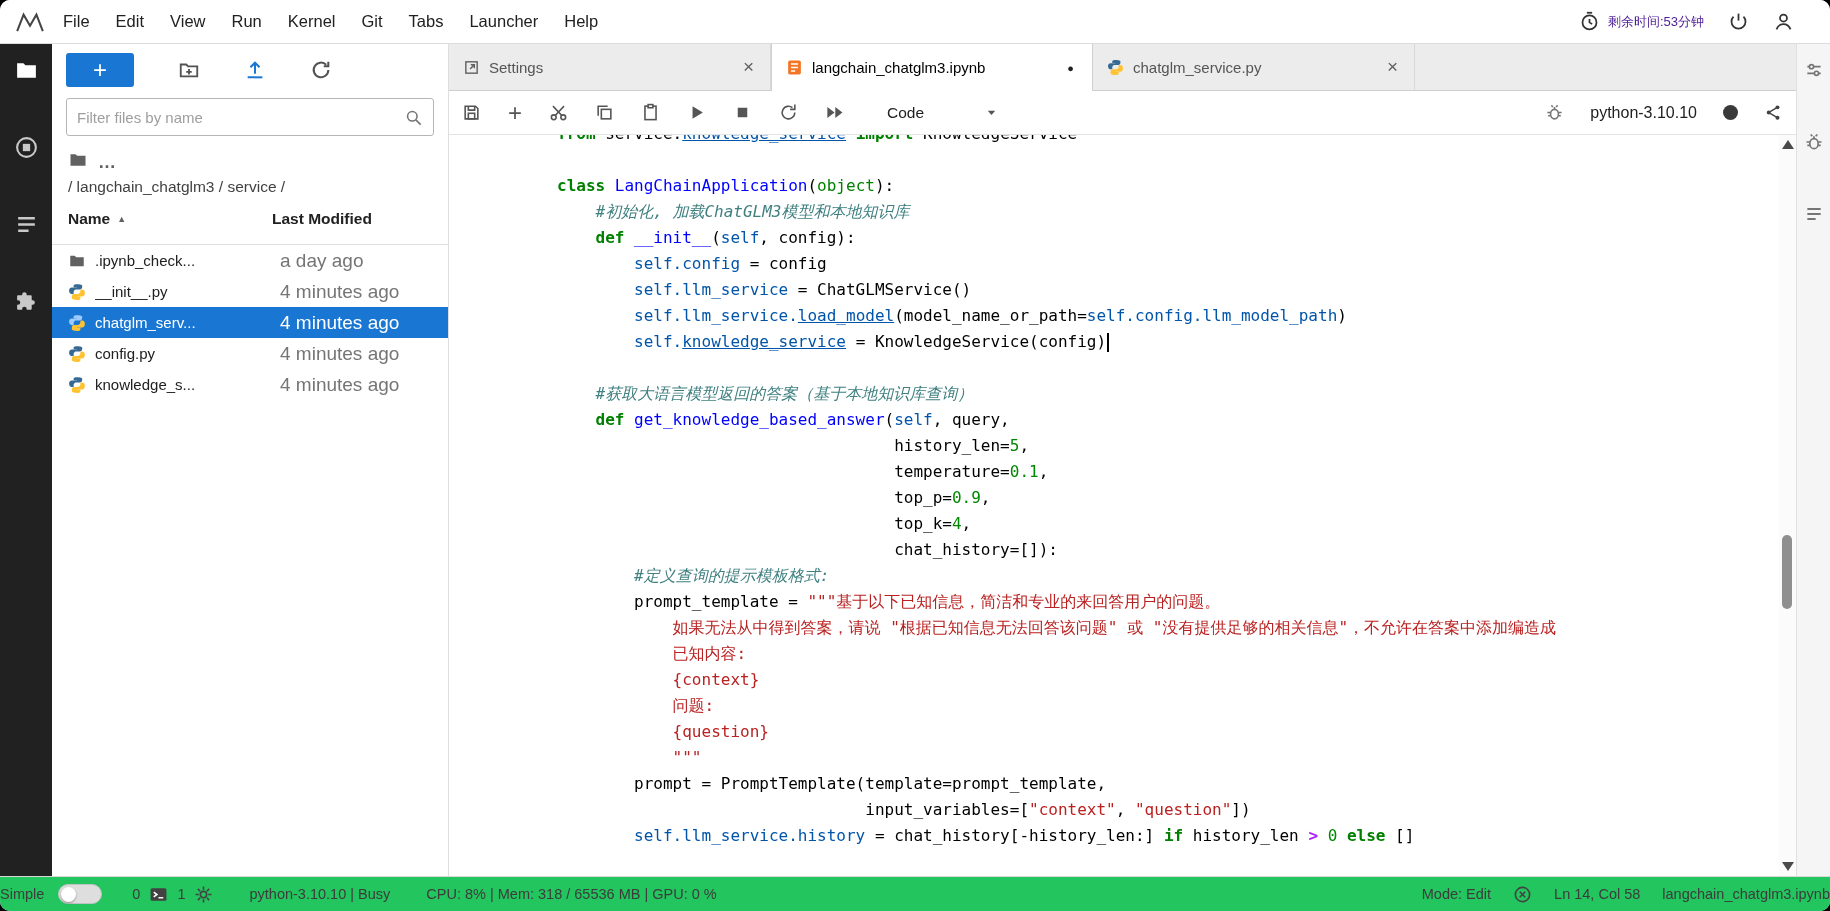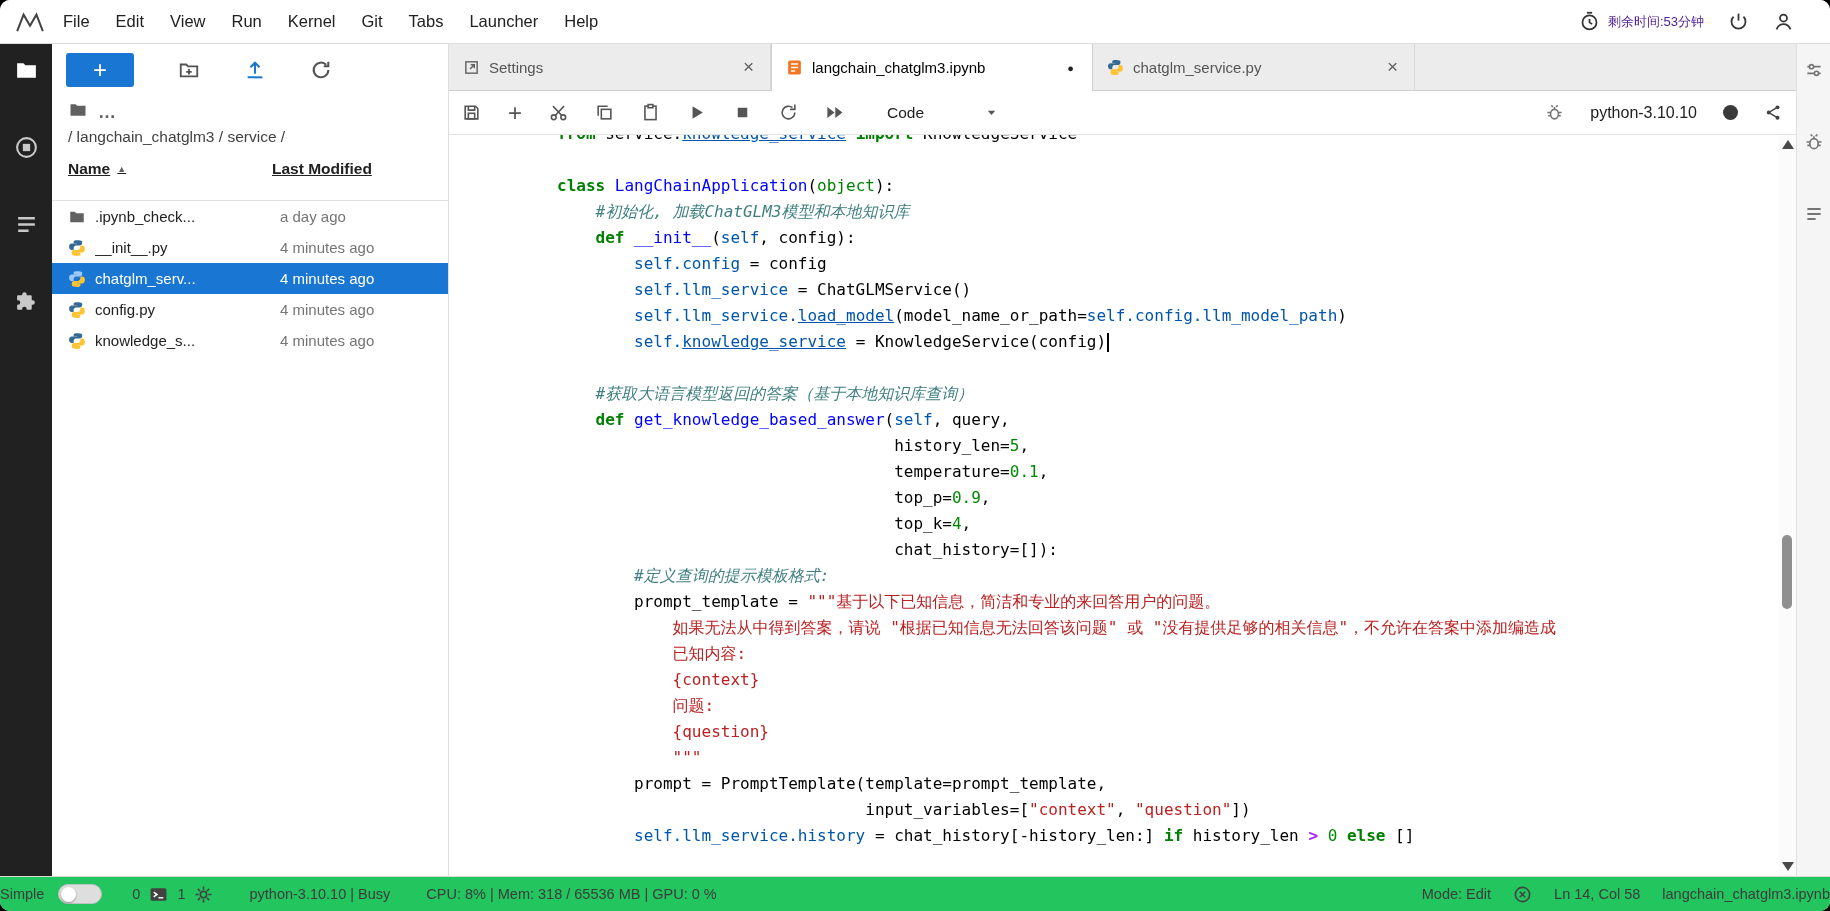--- a/index.html
+++ b/index.html
@@ -42,31 +42,31 @@
                   font-family:"Liberation Sans","DejaVu Sans",sans-serif; }
   .filter input::placeholder { color:#9e9e9e; }
   .searchicon { color:#757575; } .searchicon svg { width:19px; height:19px; display:block; }
 
   .breadcrumb { padding:4px 16px 6px; }
   .bc-row1 { display:flex; align-items:center; gap:10px; color:#616161; }
   .bc-row1 svg { width:20px; height:20px; }
   .bc-ellipsis { font-size:18px; font-weight:bold; letter-spacing:2px; }
   .bc-path { margin-top:4px; font-size:15.5px; color:#424242; }
 
-  .fl-header { display:flex; align-items:center; padding:8px 16px 22px; border-bottom:1px solid #e0e0e0;
-               font-size:15.5px; font-weight:600; color:#212121;text-decoration:underline; }
+  .fl-header { display:flex; align-items:center; padding:8px 16px 16px; border-bottom:1px solid #e0e0e0;
+               font-size:15.5px; font-weight:600; color:#212121; }
   .flh-name { flex:1; display:flex; align-items:center; gap:7px; }
   .sortcaret { font-size:9px; color:#616161; }
   .flh-mod { width:160px; }
 
   .frow { height:31px; display:flex; align-items:center; padding:0 8px 0 16px; font-size:15px; color:#212121; }
   .frow .ficon { width:18px; height:18px; margin-right:9px; flex:0 0 18px; }
   .frow .ficon svg { width:18px; height:18px; display:block; }
   .fname { flex:1; white-space:nowrap; overflow:hidden; }
-  .fmod { width:160px; flex:0 0 160px; color:#757575; font-size:15px; }
+  .fmod { width:160px; flex:0 0 160px; color:#757575; font-size:19px; }
   .frow.selected { background:#1976d2; color:#fff; }
   .frow.selected .fmod { color:#fff; }
   .folderfill { color:#616161; }
 
   
   .content { flex:1; min-width:0; display:flex; flex-direction:column; background:#fff; }
 
   .tabbar { height:47px; flex:0 0 47px; background:#ececec; border-bottom:1px solid #cfcfcf;
             display:flex; align-items:stretch; }
   .tab { width:322px; display:flex; align-items:center; gap:9px; padding:0 14px; font-size:15px;
@@ -226,20 +226,29 @@
             </svg>
         </span>
         <span class="fp-icon">
           <svg viewBox="0 0 24 24" fill="none" stroke="currentColor" stroke-width="2.2">
               <path d="M20 12a8 8 0 1 1-2.3-5.7"></path>
               <path d="M20 3v5h-5"></path>
             </svg>
         </span>
       </div>
 
+      <div class="filter">
+        <input type="text" placeholder="Filter files by name" style="">
+        <span class="searchicon">
+          <svg viewBox="0 0 24 24" fill="none" stroke="currentColor" stroke-width="2">
+              <circle cx="10.5" cy="10.5" r="6"></circle>
+              <path d="M15 15l6 6"></path>
+            </svg>
+        </span>
+      </div>
 
       <div class="breadcrumb">
         <div class="bc-row1">
           <span class="folderfill">
             <svg viewBox="0 0 24 24">
                 <path fill="currentColor" d="M3 5h6l2 2h10v12H3z"></path>
               </svg>
           </span>
           <span class="bc-ellipsis">…</span>
         </div>

